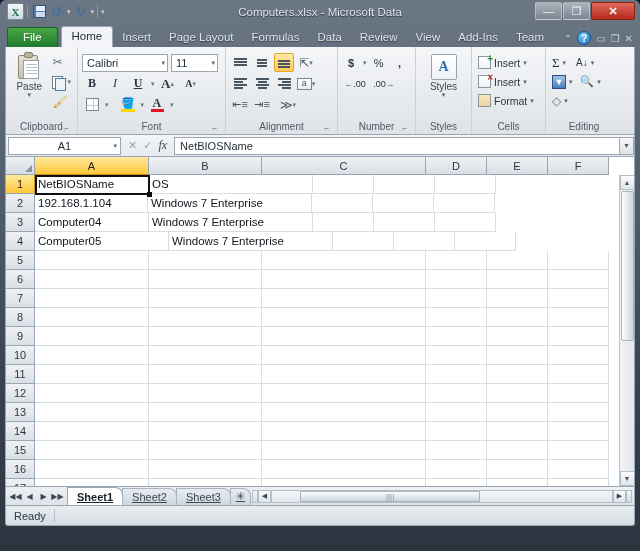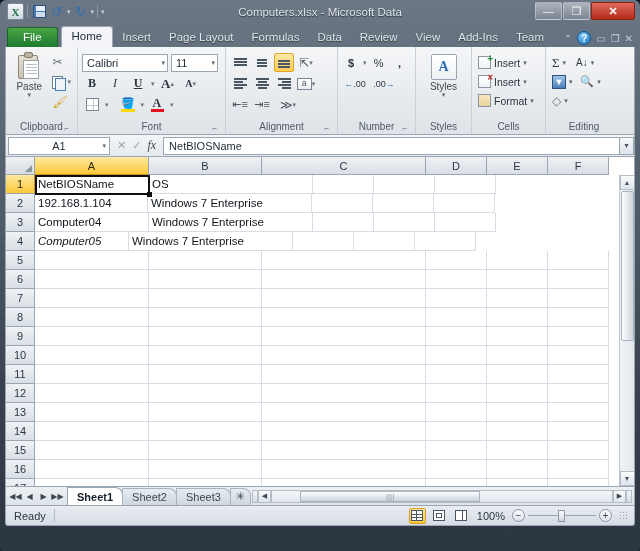--- a/index.html
+++ b/index.html
@@ -223,21 +223,21 @@
   .fill-dn{width:14px;height:14px;background:linear-gradient(#9dc3e6,#4a7ebb);border:1px solid #2d517f;color:#fff;font-size:9px;display:flex;align-items:center;justify-content:center;}
   .clear-ic{font-size:12px;color:#6b7884;}
 
   
   .fbar {
     height: 22px; display:flex; align-items:center;
     background: linear-gradient(180deg,#f3f5f7,#e6eaee);
     border:1px solid #9aa6b2; border-top:none;
   }
   .namebox{
-    width:102px;height:18px;margin-left:2px;background:#fff;border:1px solid #9aa6b2;
+    width:113px;height:18px;margin-left:2px;background:#fff;border:1px solid #9aa6b2;
     display:flex;align-items:center;justify-content:center;position:relative;font-size:11px;color:#1f2a33;
   }
   .namebox .nb-arr{position:absolute;right:3px;font-size:7px;color:#5a6671;}
   .fb-btns{display:flex;align-items:center;gap:6px;padding:0 7px;}
   .fb-x,.fb-v,.fb-fx{font-size:11px;color:#9aa4ae;}
   .fb-fx{font-family:"Liberation Serif",serif;font-style:italic;color:#3b4752;font-size:12px;}
   .fb-input{
     flex:1;height:18px;background:#fff;border:1px solid #9aa6b2;display:flex;align-items:center;
     padding-left:5px;font-size:11px;color:#1f2a33;margin-right:0;
   }
@@ -294,21 +294,21 @@
   .sheetbar{
     height:19px;display:flex;align-items:center;
     background: linear-gradient(180deg,#eef1f4,#dde3e9);
     border:1px solid #9aa6b2;border-top:none;
   }
   .navbtns{display:flex;align-items:center;gap:1px;padding:0 3px;}
   .nb{width:13px;height:14px;display:flex;align-items:center;justify-content:center;font-size:8px;color:#3b4752;}
   .stab{
     height:17px;padding:0 9px;display:flex;align-items:center;font-size:11px;color:#3b4752;
     background:linear-gradient(180deg,#e7ecf1,#cfd7df);border:1px solid #a9b4be;border-bottom:none;
-    margin-right:-1px;border-radius:0 8px 0 0;
+    margin-right:-1px;border-radius:0 8px 0 0;text-decoration:underline;
   }
   .stab.active{background:#fff;color:#17212a;font-weight:bold;border-color:#9aa6b2;height:18px;}
   .stab.newsheet{padding:0 5px;}
   .hscroll{flex:1;display:flex;align-items:center;padding:0 2px;}
   .hs-track{flex:1;height:13px;background:linear-gradient(180deg,#f4f7f9,#e0e6ec);border:1px solid #b4bec7;display:flex;align-items:center;}
   .hs-thumb{width:180px;height:11px;background:linear-gradient(180deg,#fdfdfe,#ccd4dc);border:1px solid #a9b4be;margin-left:28px;display:flex;align-items:center;justify-content:center;color:#8d99a4;font-size:8px;}
   .hs-btn{width:13px;height:13px;display:flex;align-items:center;justify-content:center;font-size:7px;color:#3b4752;background:linear-gradient(180deg,#fafbfc,#dfe5eb);border:1px solid #b4bec7;}
   .splt{width:6px;height:13px;background:linear-gradient(180deg,#f4f7f9,#d5dce3);border:1px solid #b4bec7;}
 
   
@@ -716,21 +716,21 @@
           <div class="cell" style="width: 61px;"></div>
         </div>
         <div class="crow">
           <div class="cell" style="width: 114px;">Computer04</div>
           <div class="cell" style="width: 164px;">Windows 7 Enterprise</div>
           <div class="cell" style="width: 61px;"></div>
           <div class="cell" style="width: 61px;"></div>
           <div class="cell" style="width: 61px;"></div>
         </div>
         <div class="crow">
-          <div class="cell" style="width: 94px; font-style: italic;">Computer05</div>
+          <div class="cell" style="width: 134px;">Computer05</div>
           <div class="cell" style="width: 164px;">Windows 7 Enterprise</div>
           <div class="cell" style="width: 61px;"></div>
           <div class="cell" style="width: 61px;"></div>
           <div class="cell" style="width: 61px;"></div>
         </div>
         <div class="crow">
           <div class="cell" style="width: 114px;"></div>
           <div class="cell" style="width: 113px;"></div>
           <div class="cell" style="width: 164px;"></div>
           <div class="cell" style="width: 61px;"></div>
@@ -862,35 +862,15 @@
         <div class="hs-thumb">||||</div>
       </div>
       <div class="hs-btn">▶</div>
       <div class="splt"></div>
     </div>
   </div>
 
   <div class="statusbar">
     <span class="st-ready">Ready</span>
     <span class="st-sep"></span>
-    <div class="st-right">
-      <div class="viewbtn on">
-          <span class="vb-normal"></span>
-        </div>
-      <div class="viewbtn">
-          <span class="vb-page"></span>
-        </div>
-      <div class="viewbtn">
-          <span class="vb-break"></span>
-        </div>
-      <span class="zoomlabel">100%</span>
-      <div class="zoomctl">
-        <span class="zbtn">−</span>
-        <span class="ztrack">
-            <span class="zthumb"></span>
-          </span>
-        <span class="zbtn">+</span>
-      </div>
-      <span class="grip"></span>
-    </div>
   </div>
 
 </div>
 
 </body></html>

